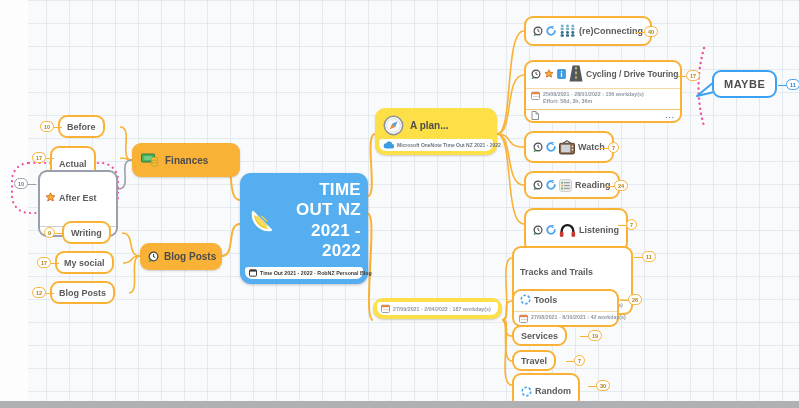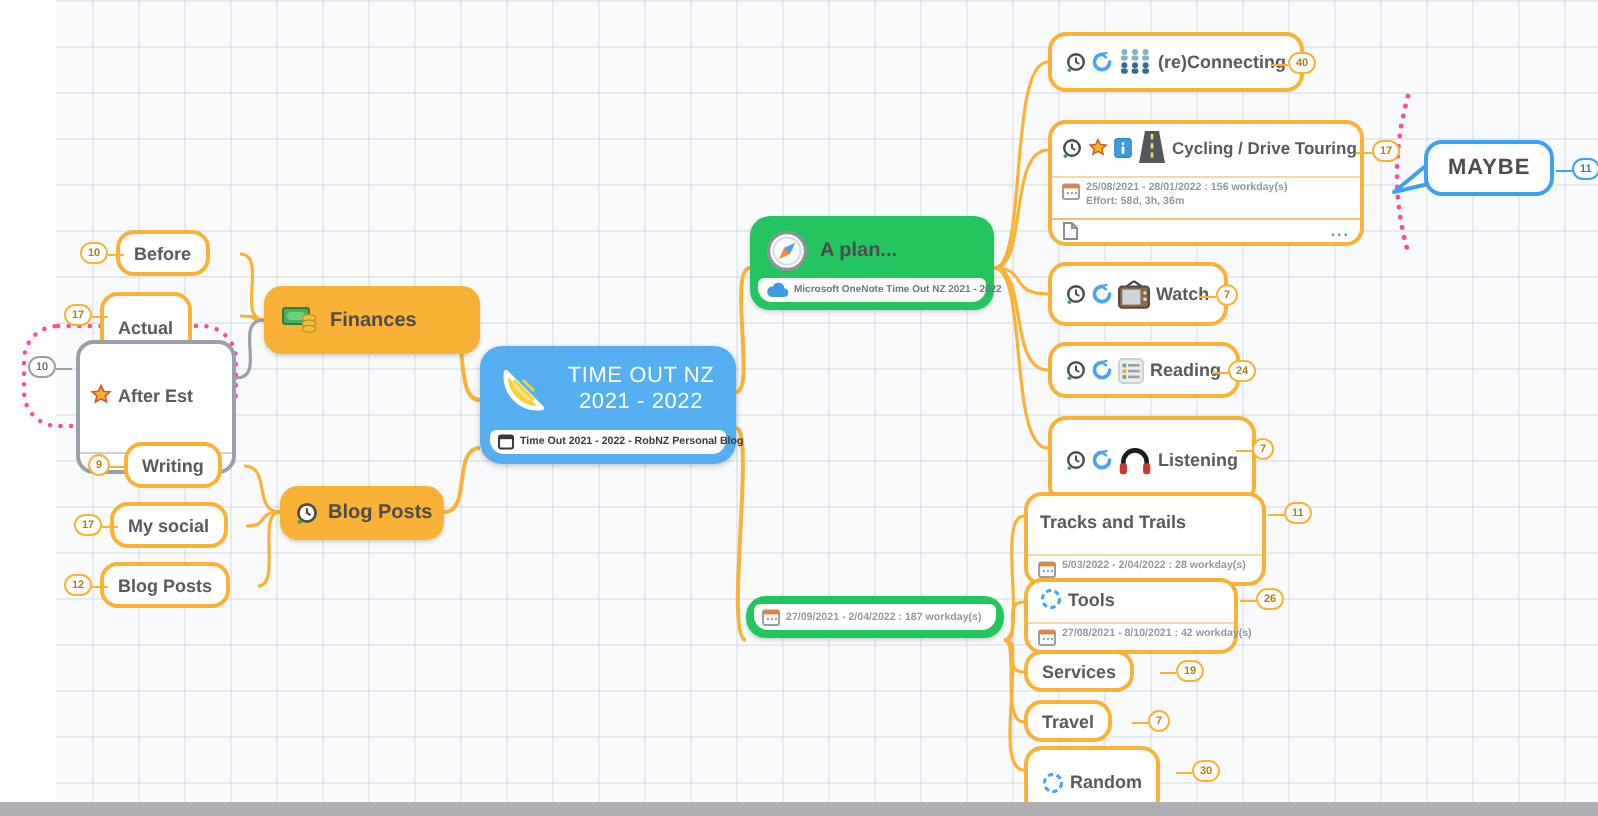--- a/index.html
+++ b/index.html
@@ -14,27 +14,27 @@
   .gutter{position:absolute;left:0;top:0;width:28px;height:100%;background:#fdfdfd;z-index:0}
   .bottom-bar{position:absolute;left:0;bottom:0;width:100%;height:7px;background:#aeb0b3;z-index:6}
   svg.wires{position:absolute;left:0;top:0;z-index:1}
   .node{position:absolute;box-sizing:border-box;display:flex;align-items:center;white-space:nowrap;z-index:2}
   .main{background:#F9B236;border-radius:9px;padding:6px 9px;gap:5px;
         font-weight:bold;font-size:10px;color:#4c4c4c;box-shadow:0 1px 2px rgba(0,0,0,.18)}
   .sub{background:#fff;border:2px solid #F9B236;border-radius:9px;padding:3px 7px;gap:3px;
        font-weight:bold;font-size:9px;color:#5a5a5a}
   .col{flex-direction:column;align-items:stretch;padding:0}
   .col .row{display:flex;align-items:center;gap:3px;padding:3px 6px}
-  .boxed{background:#22c55e;border-radius:10px;padding:4px;box-shadow:0 1px 2px rgba(0,0,0,.18)}
+  .boxed{background:#fde047;border-radius:10px;padding:4px;box-shadow:0 1px 2px rgba(0,0,0,.18)}
   .boxed .row{display:flex;align-items:center;gap:6px;padding:3px 4px;font-weight:bold;color:#4c4c4c}
   .strip{background:#fff;border-radius:3px 3px 7px 7px;display:flex;align-items:center;gap:3px;
          padding:2px 4px;font-size:5.3px;font-weight:bold;color:#6b7684}
   .central{background:#55AEF0;border-radius:11px;padding:5px;width:128px;box-shadow:0 1px 3px rgba(0,0,0,.22)}
   .central .row{padding:2px 2px 5px 2px}
-  .central .title{flex:1;color:#fff;font-size:11px;font-weight:normal;text-align:center;
+  .central .title{flex:1;color:#fff;font-size:17px;font-weight:bold;text-align:right;
                   white-space:normal;line-height:1.2;letter-spacing:.3px}
   .datebox{border-top:1px solid #f3d9a4;display:flex;gap:3px;padding:2px 5px;
            font-size:5.3px;font-weight:bold;color:#8f98a3;align-items:flex-start}
   .datebox .lines{display:flex;flex-direction:column;gap:1px;white-space:normal}
   .morebar{border-top:1px solid #f0c36d;display:flex;align-items:center;justify-content:space-between;
            padding:1px 5px;border-radius:0 0 7px 7px}
   .gray-morebar{border-top:1px solid #ccd0d6}
   .ellipsis{color:#4a90d9;font-size:8px;font-weight:bold;letter-spacing:1px;line-height:6px}
   .badge{position:absolute;z-index:3;background:#fff;border:1.3px solid #F9B236;border-radius:6px;
          font-size:5.5px;font-weight:bold;color:#b57d16;padding:0 3px;height:9px;
@@ -385,21 +385,21 @@
           <circle cx="3" cy="5.5" r="0.6" fill="#9aa0a6"></circle>
           <circle cx="5" cy="5.5" r="0.6" fill="#9aa0a6"></circle>
           <circle cx="7" cy="5.5" r="0.6" fill="#9aa0a6"></circle>
         </svg>
     </span>
     <span style="color:#8f98a3">27/09/2021 - 2/04/2022 : 187 workday(s)</span>
   </div>
 </div>
 
 <div class="node sub col" style="left:512px;top:246px;width:121px">
-  <div class="row" style="padding:8px 6px">
+  <div class="row" style="padding:19px 6px">
     <span>Tracks and Trails</span>
   </div>
   <div class="datebox" style="border-radius:0 0 7px 7px">
     <span class="icon">
       <svg width="9" height="9" viewBox="0 0 9 9">
           <rect x="0.5" y="1.2" width="8" height="7.3" rx="1" fill="#fff" stroke="#9aa0a6"></rect>
           <rect x="0.5" y="1.2" width="8" height="2" fill="#e8803a"></rect>
           <circle cx="3" cy="5.5" r="0.6" fill="#9aa0a6"></circle>
           <circle cx="5" cy="5.5" r="0.6" fill="#9aa0a6"></circle>
           <circle cx="7" cy="5.5" r="0.6" fill="#9aa0a6"></circle>

